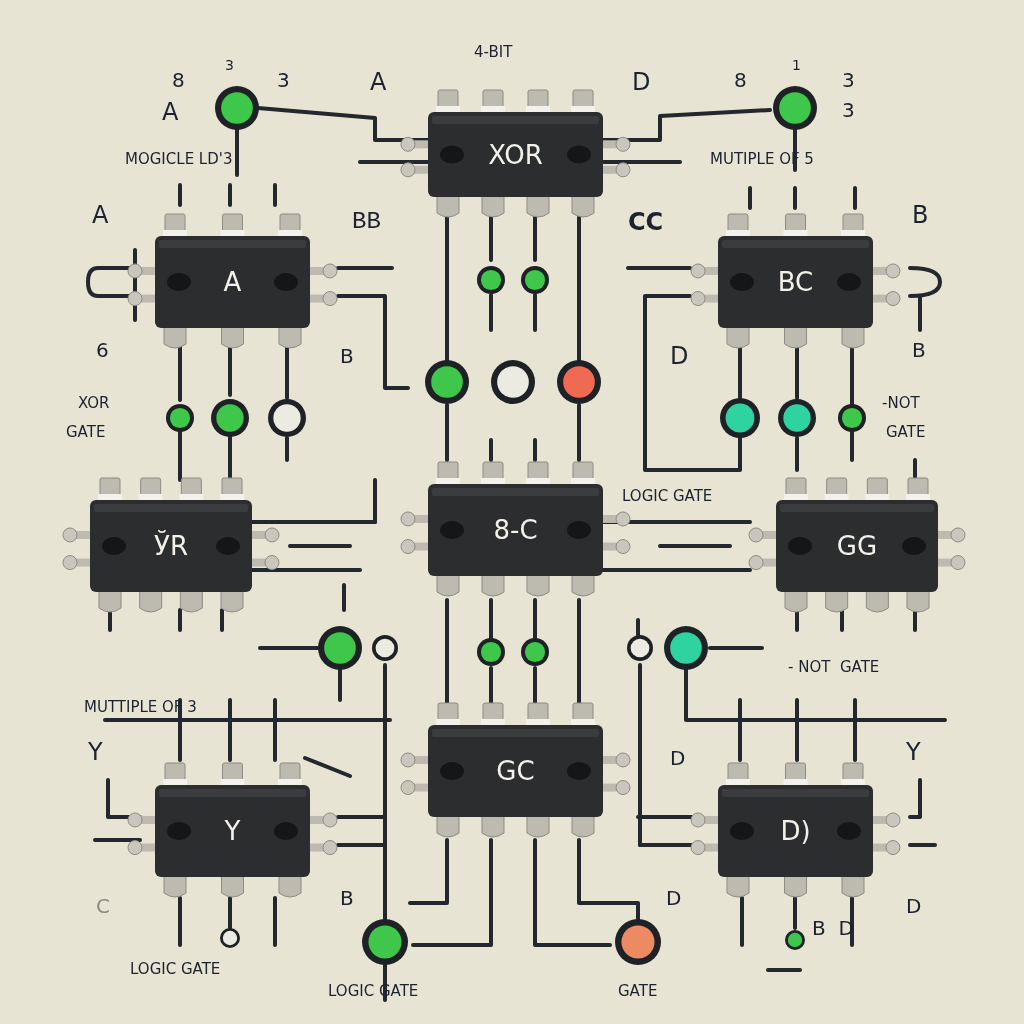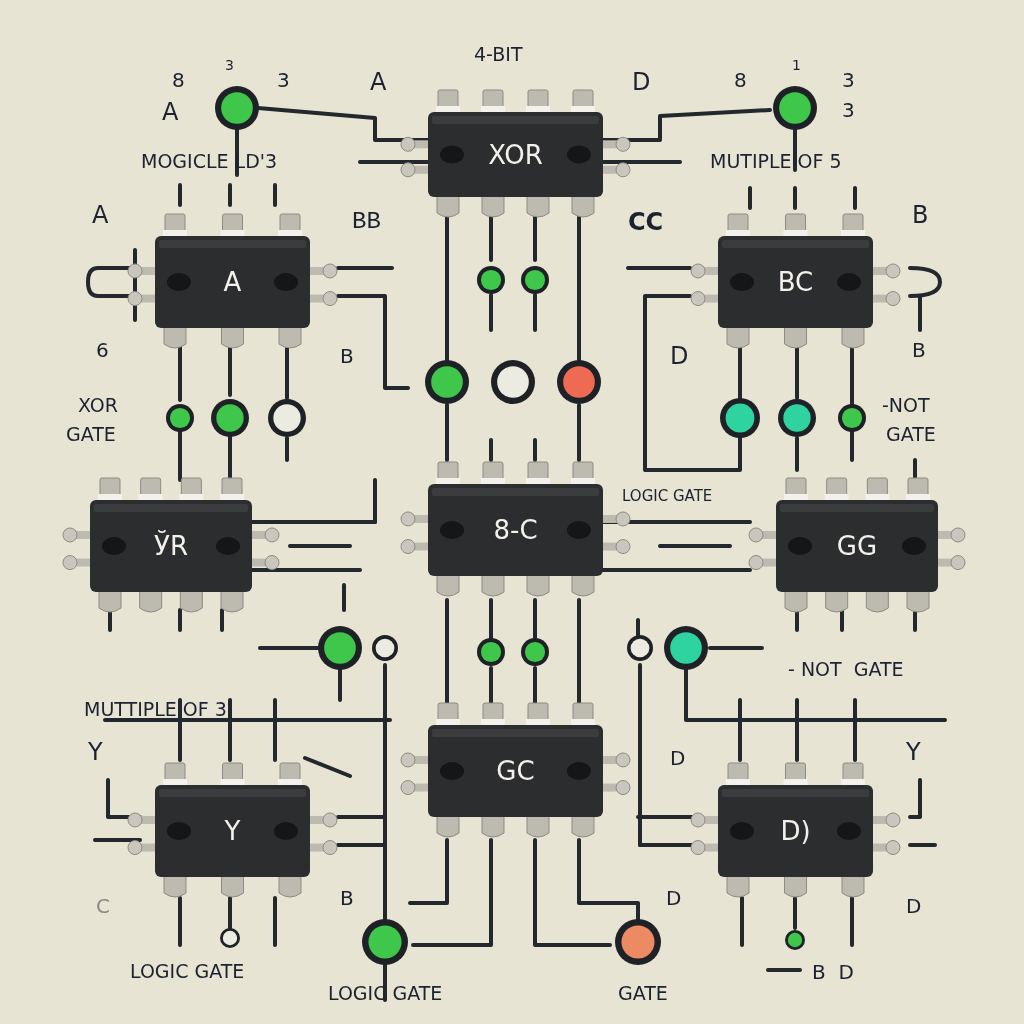--- a/index.html
+++ b/index.html
@@ -1,21 +1,21 @@
 <!DOCTYPE html>
 <html><head>
 <meta charset="utf-8">
 <style>
   html,body{margin:0;padding:0;}
   body{width:1024px;height:1024px;background:#e8e4d3;overflow:hidden;position:relative;font-family:"DejaVu Sans","Liberation Sans",sans-serif;}
   #board{position:absolute;left:0;top:0;width:1024px;height:1024px;}
   .lbl{position:absolute;color:#1c2230;font-family:"DejaVu Sans","Liberation Sans",sans-serif;white-space:nowrap;line-height:1;}
   .lbl.big{font-size:24px;}
   .lbl.med{font-size:20px;}
-  .lbl.sm{font-size:19px;}
+  .lbl.sm{font-size:15px;}
   .lbl.xs{font-size:15px;}
 </style>
 </head>
 <body>
 
 <svg id="board" viewBox="0 0 1024 1024" xmlns="http://www.w3.org/2000/svg">
   <g id="wires" stroke="#23272e" stroke-width="4" fill="none" stroke-linecap="round" stroke-linejoin="round">
       <path d="M237 108 L237 175"></path>
       <path d="M258 108 L375 118 L375 140 L428 140"></path>
       <path d="M360 162 L428 162"></path>
@@ -449,21 +449,21 @@
 <div class="lbl med" style="left:172px;top:70px;">8</div>
 <div class="lbl med" style="left:225px;top:58px;font-size:14px;">3</div>
 <div class="lbl med" style="left:277px;top:70px;">3</div>
 <div class="lbl big" style="left:370px;top:70px;">A</div>
 <div class="lbl sm" style="left:474px;top:45px;">4-BIT</div>
 <div class="lbl big" style="left:632px;top:70px;">D</div>
 <div class="lbl med" style="left:734px;top:70px;">8</div>
 <div class="lbl med" style="left:792px;top:58px;font-size:14px;">1</div>
 <div class="lbl med" style="left:842px;top:70px;">3</div>
 <div class="lbl med" style="left:842px;top:100px;">3</div>
-<div class="lbl sm" style="left:125px;top:152px;margin-left:16px;">MOGICLE LD'3</div>
+<div class="lbl sm" style="left:125px;top:152px;">MOGICLE LD'3</div>
 <div class="lbl sm" style="left:710px;top:152px;">MUTIPLE OF 5</div>
 
 <div class="lbl big" style="left:92px;top:203px;">A</div>
 <div class="lbl big" style="left:352px;top:210px;font-family:Liberation Mono, monospace;">BB</div>
 <div class="lbl big" style="left:628px;top:210px;font-weight:bold;">CC</div>
 <div class="lbl big" style="left:912px;top:203px;">B</div>
 
 <div class="lbl med" style="left:96px;top:340px;">6</div>
 <div class="lbl sm" style="left:78px;top:396px;">XOR</div>
 <div class="lbl sm" style="left:66px;top:425px;">GATE</div>
@@ -480,13 +480,13 @@
 <div class="lbl big" style="left:88px;top:740px;">Y</div>
 <div class="lbl big" style="left:906px;top:740px;">Y</div>
 <div class="lbl med" style="left:670px;top:748px;">D</div>
 <div class="lbl med" style="left:96px;top:896px;color:#8a8a86;">C</div>
 <div class="lbl med" style="left:340px;top:888px;">B</div>
 <div class="lbl med" style="left:666px;top:888px;">D</div>
 <div class="lbl med" style="left:906px;top:896px;">D</div>
 <div class="lbl sm" style="left:130px;top:962px;">LOGIC GATE</div>
 <div class="lbl sm" style="left:328px;top:984px;">LOGIC GATE</div>
 <div class="lbl sm" style="left:618px;top:984px;">GATE</div>
-<div class="lbl med" style="left:812px;top:962px;white-space:pre;text-align:center;">B  D</div>
+<div class="lbl med" style="left:812px;top:918px;white-space:pre;text-align:center;">B  D</div>
 
 </body></html>

